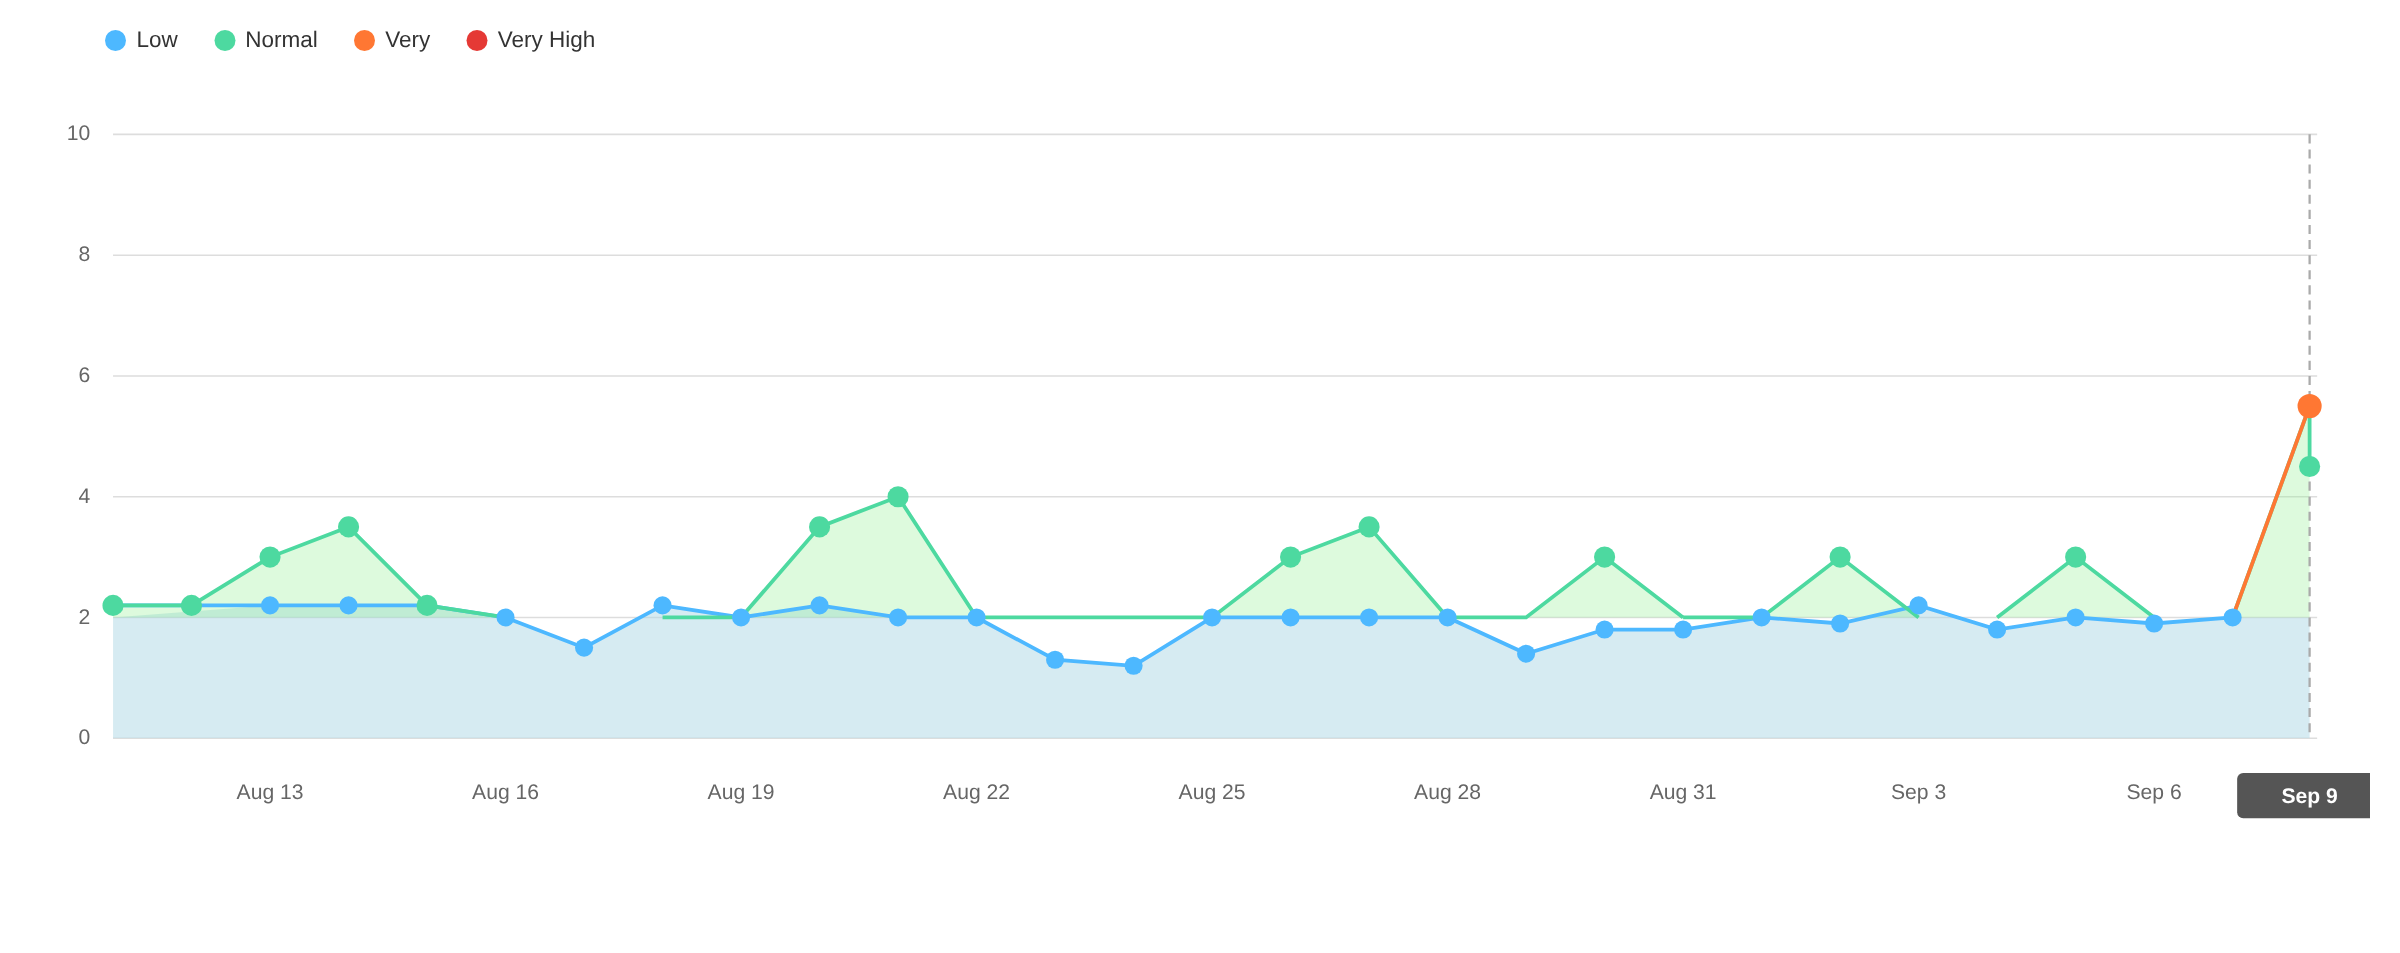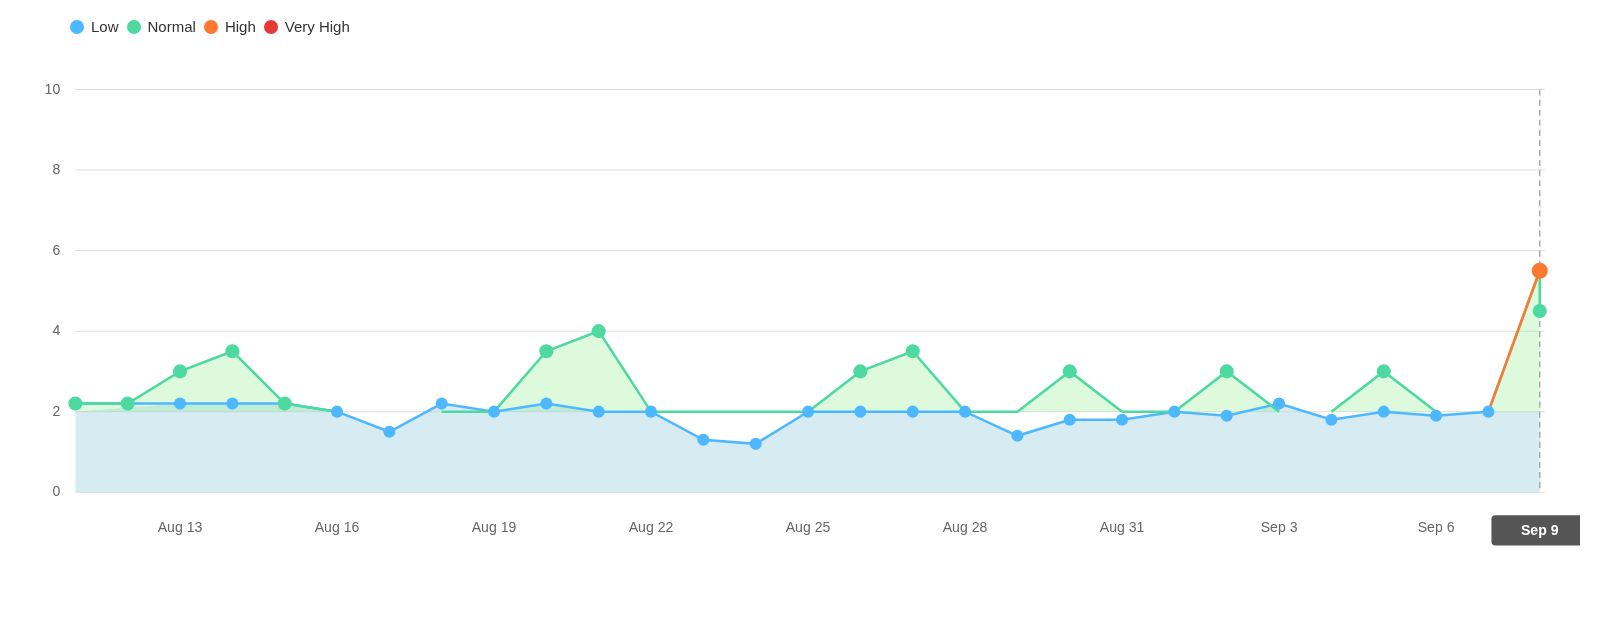--- a/index.html
+++ b/index.html
@@ -12,21 +12,21 @@
     }
     .chart-container {
       width: 1600px;
       height: 635px;
       padding: 10px 20px 10px 20px;
       position: relative;
     }
     .legend {
       display: flex;
       align-items: center;
-      gap: 8px;
+      gap: 24px;
       padding: 8px 0 16px 50px;
       font-size: 15px;
       color: #333;
     }
     .legend-item {
       display: flex;
       align-items: center;
       gap: 7px;
     }
     .legend-dot {
@@ -53,21 +53,21 @@
     <div class="legend-item">
       <div class="legend-dot" style="background:#4db8ff;"></div>
       <span>Low</span>
     </div>
     <div class="legend-item">
       <div class="legend-dot" style="background:#4dd9a0;"></div>
       <span>Normal</span>
     </div>
     <div class="legend-item">
       <div class="legend-dot" style="background:#ff7733;"></div>
-      <span>High</span>
+      <span>Very</span>
     </div>
     <div class="legend-item">
       <div class="legend-dot" style="background:#e53935;"></div>
       <span>Very High</span>
     </div>
   </div>
 
   <div class="chart-area">
     <svg class="main-chart" viewBox="0 0 1550 500" xmlns="http://www.w3.org/2000/svg">
 

